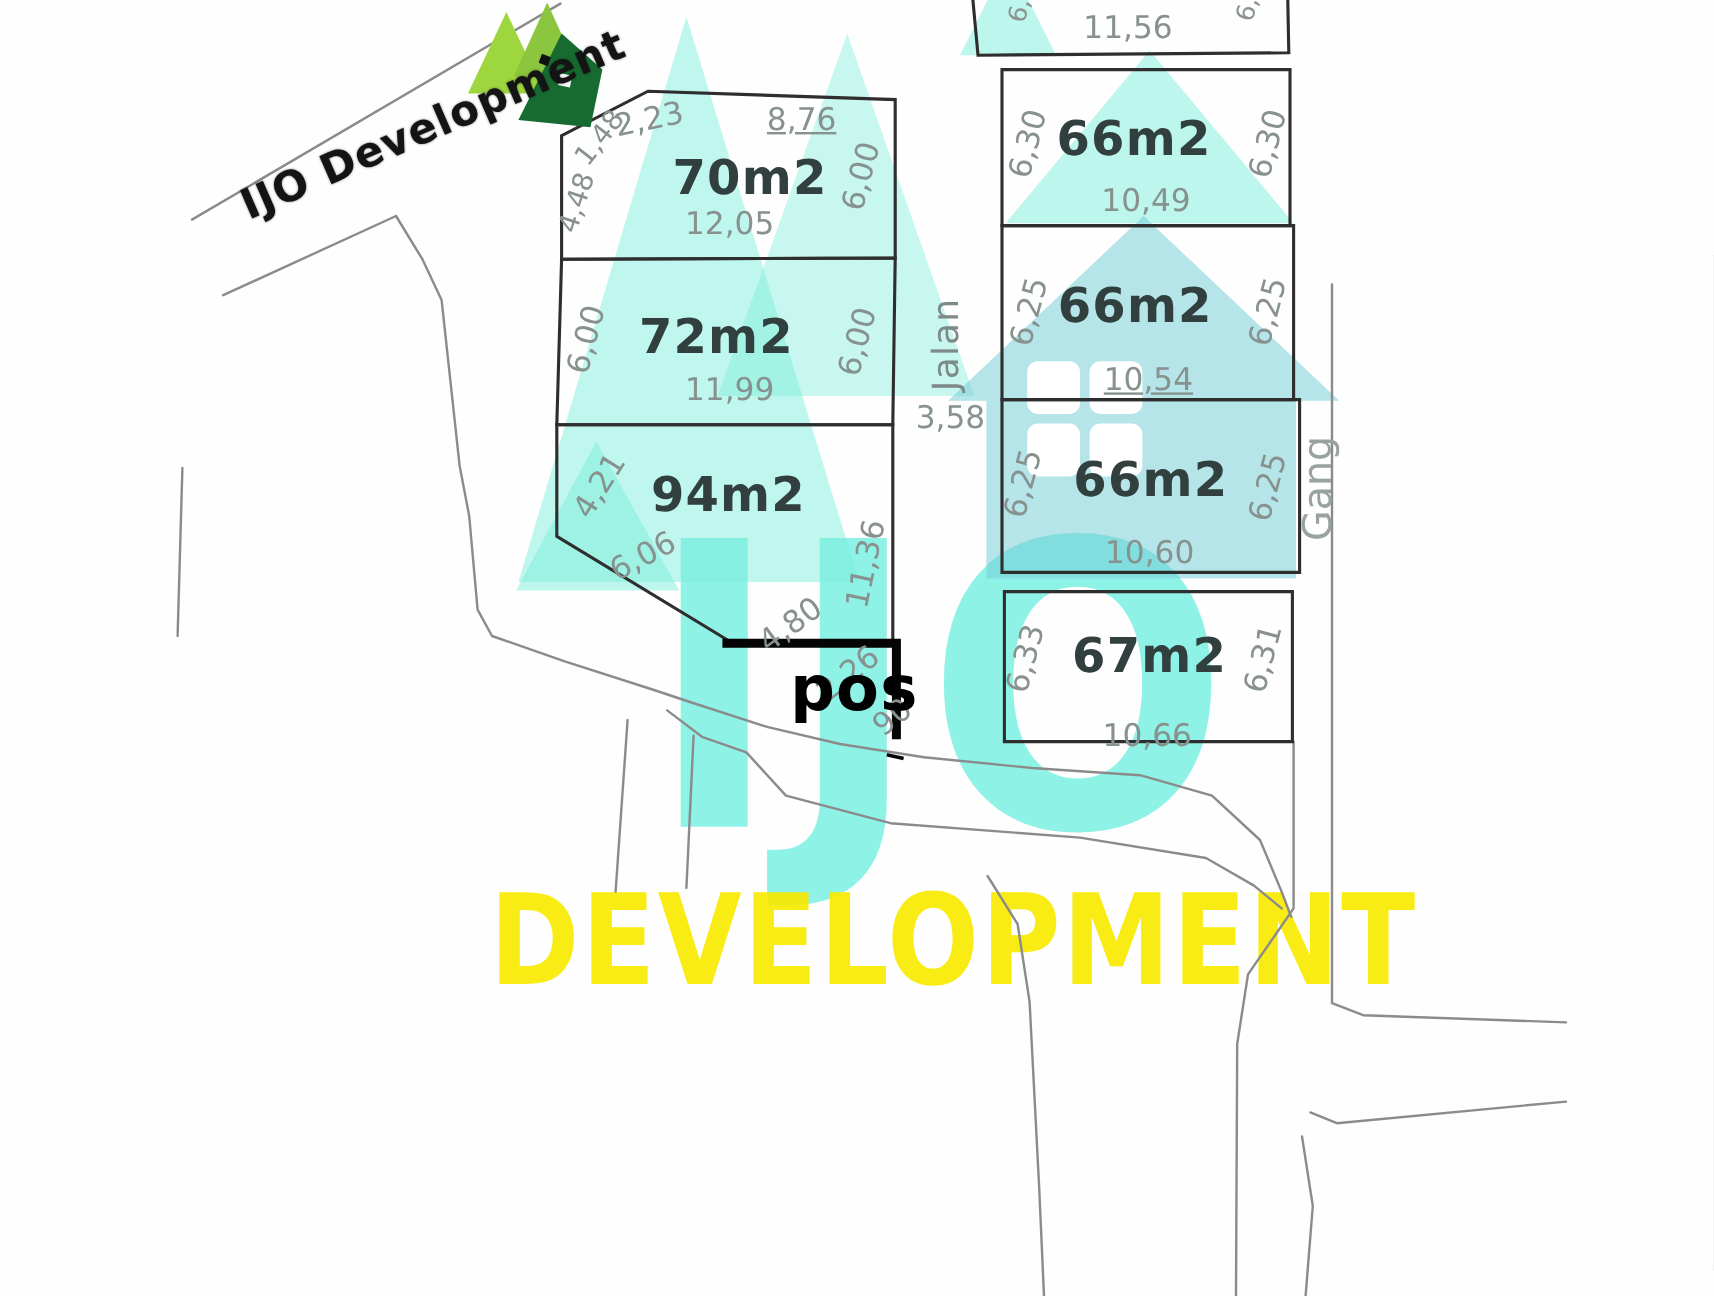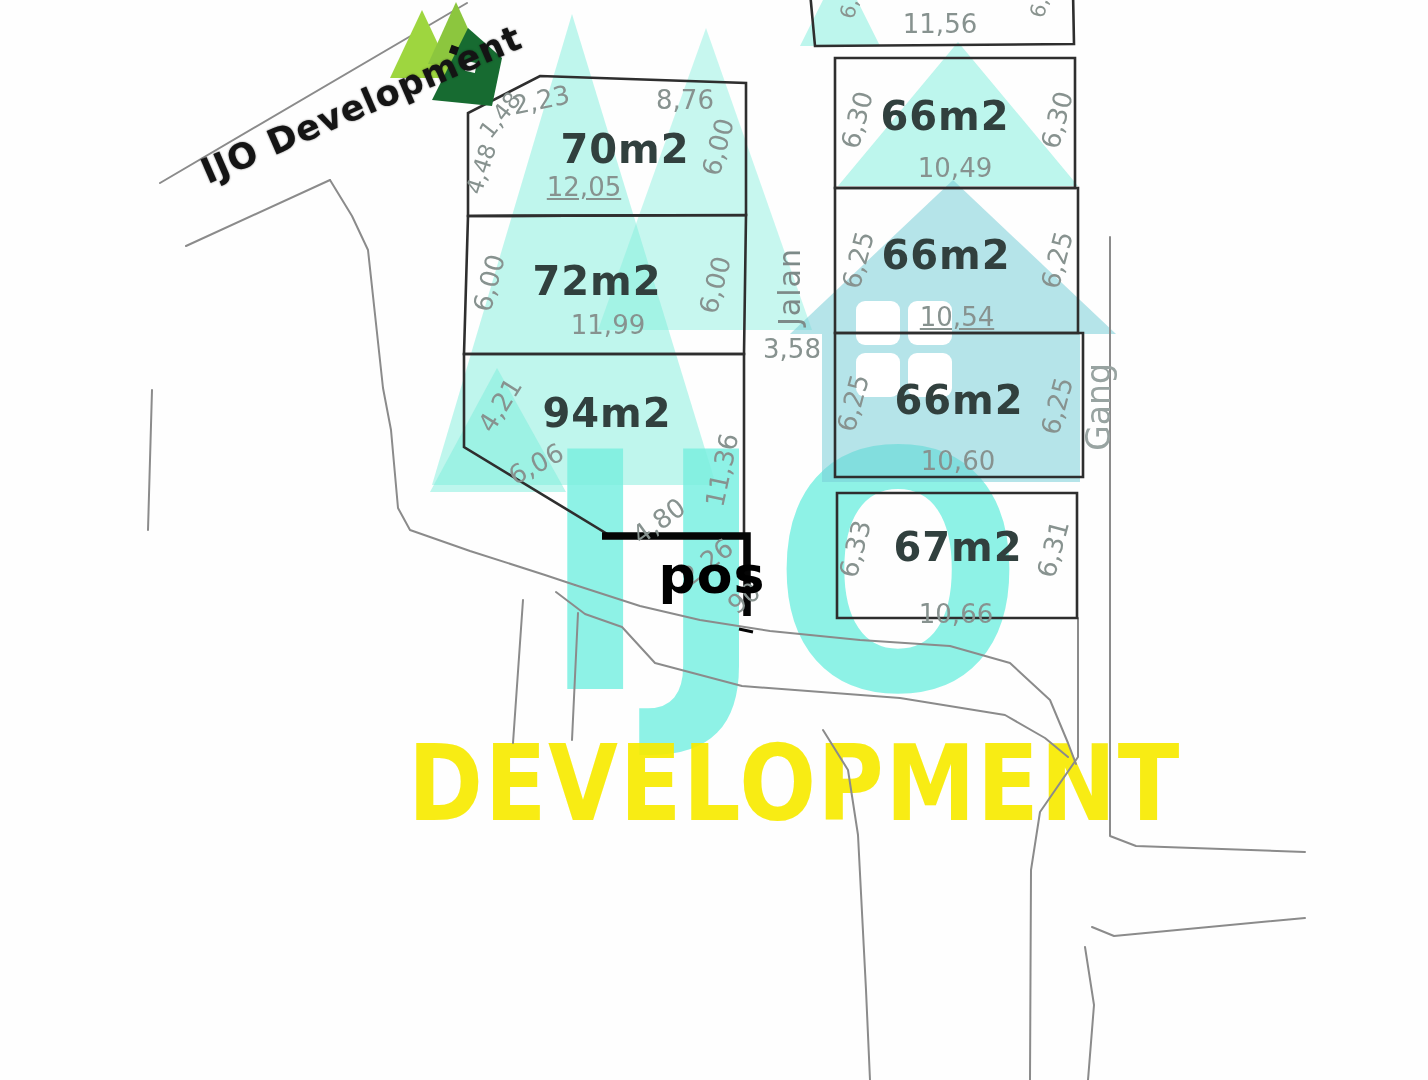--- a/index.html
+++ b/index.html
@@ -87,25 +87,25 @@
       <rect x="450" y="46" width="8" height="8" fill="#111111" transform="rotate(20 454 50)"></rect>
     </g>
   </svg>
 
   <div class="lbl dim" style="left:940px;top:24px;">11,56</div>
   <div class="lbl frag" style="left:851px;top:2px;transform:translate(-50%,-50%) rotate(-75deg);">6,3</div>
   <div class="lbl frag" style="left:1041px;top:1px;transform:translate(-50%,-50%) rotate(-75deg);">6,3</div>
 
   <div class="lbl dimsm" style="left:500px;top:115px;transform:translate(-50%,-50%) rotate(-52deg);">1,48</div>
   <div class="lbl dim" style="left:541px;top:100px;transform:translate(-50%,-50%) rotate(-12deg);">2,23</div>
-  <div class="lbl dim" style="left:685px;top:100px;">8,76</div>
+  <div class="lbl dim" style="left:668px;top:100px;text-decoration:underline;">8,76</div>
   <div class="lbl dimsm" style="left:481px;top:169px;transform:translate(-50%,-50%) rotate(-72deg);">4,48</div>
   <div class="lbl dim" style="left:718px;top:147px;transform:translate(-50%,-50%) rotate(-75deg);">6,00</div>
   <div class="lbl area" style="left:625px;top:149px;">70m2</div>
-  <div class="lbl dim" style="left:584px;top:187px;text-decoration:underline;">12,05</div>
+  <div class="lbl dim" style="left:608px;top:187px;">12,05</div>
 
   <div class="lbl dim" style="left:489px;top:283px;transform:translate(-50%,-50%) rotate(-75deg);">6,00</div>
   <div class="lbl dim" style="left:715px;top:285px;transform:translate(-50%,-50%) rotate(-75deg);">6,00</div>
   <div class="lbl area" style="left:597px;top:281px;">72m2</div>
   <div class="lbl dim" style="left:608px;top:325px;text-align:right;">11,99</div>
 
   <div class="lbl dim" style="left:500px;top:405px;transform:translate(-50%,-50%) rotate(-58deg);">4,21</div>
   <div class="lbl area" style="left:607px;top:413px;">94m2</div>
   <div class="lbl dim" style="left:536px;top:464px;transform:translate(-50%,-50%) rotate(-28deg);">6,06</div>
   <div class="lbl dim" style="left:722px;top:470px;transform:translate(-50%,-50%) rotate(-78deg);">11,36</div>

